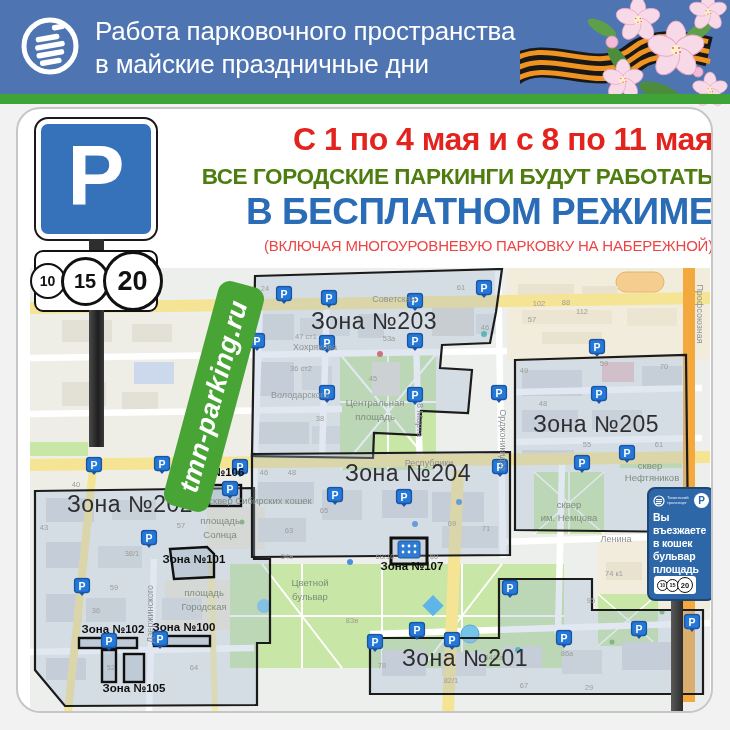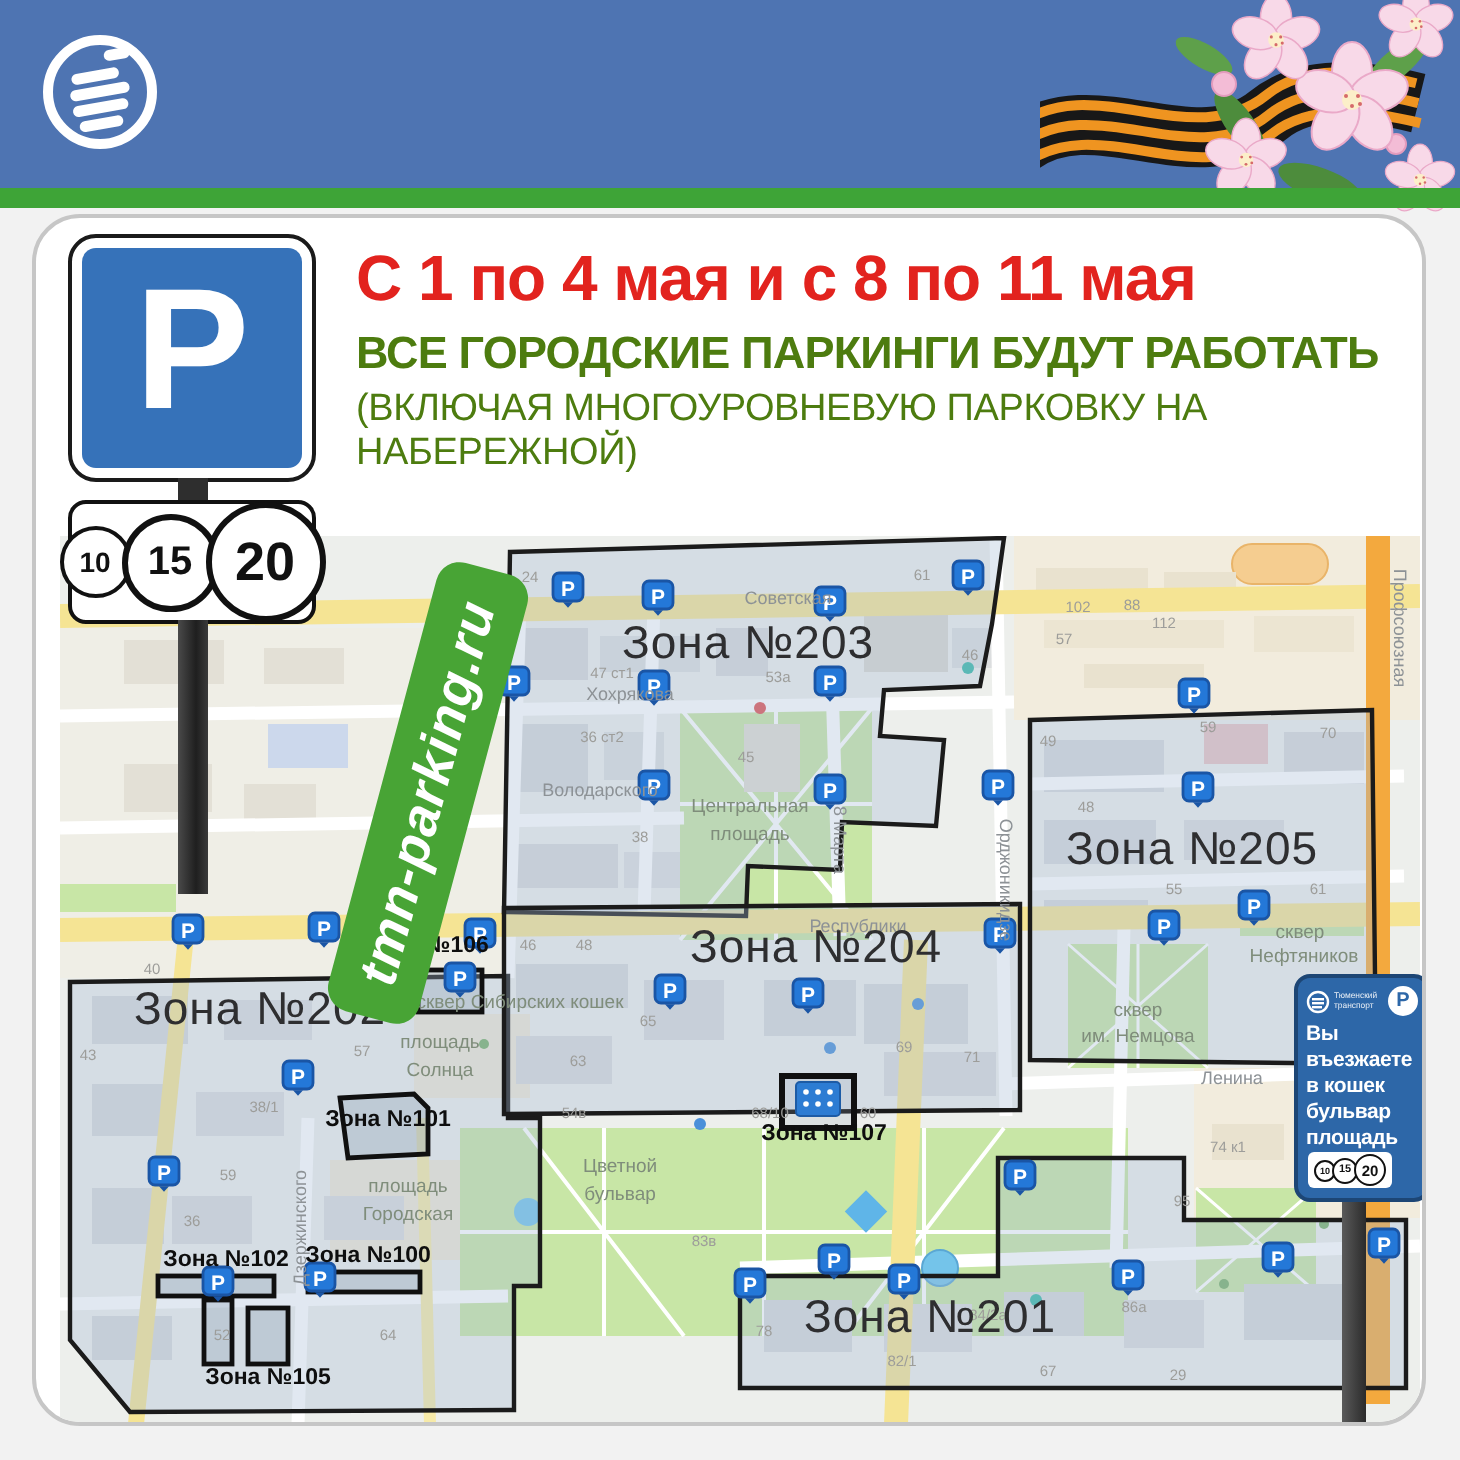--- a/index.html
+++ b/index.html
@@ -6,25 +6,25 @@
   body{width:730px;height:730px;background:#f2f2f2;font-family:"Liberation Sans",sans-serif;overflow:hidden}
   .stage{position:relative;width:730px;height:730px}
   
   .header{position:absolute;left:0;top:0;width:730px;height:94px;background:#4e74b2;z-index:2}
   .green-stripe{position:absolute;left:0;top:94px;width:730px;height:10px;background:#3ea437;z-index:2}
   .logo{position:absolute;left:19px;top:15px}
   .header-title{position:absolute;left:95px;top:15px;color:#fff;font-size:26px;line-height:33px;letter-spacing:-.2px}
   .decor{position:absolute;right:0;top:0;z-index:3;pointer-events:none}
   
   .card{position:absolute;left:16px;top:107px;width:697px;height:606px;background:#fff;border:2px solid #c6c6c6;border-radius:24px;box-sizing:border-box;overflow:hidden;z-index:4}
-  .title-block{position:absolute;left:160px;top:12px;width:535px;text-align:left;z-index:6}
+  .title-block{position:absolute;left:160px;top:12px;width:535px;text-align:right;z-index:6}
   .t-dates{color:#e2231e;font-size:32px;font-weight:700;letter-spacing:-.5px}
   .t-line1{color:#4d7c0f;font-size:22.5px;font-weight:700;margin-top:6px;letter-spacing:-.4px}
   .t-line2{color:#2a6cb5;font-size:37px;font-weight:700;margin-top:1px;letter-spacing:-.5px}
-  .t-note{color:#4d7c0f;font-size:19px;margin-top:4px;letter-spacing:-.2px}
+  .t-note{color:#ef4444;font-size:15px;margin-top:4px;letter-spacing:-.2px}
   
   .psign{position:absolute;left:16px;top:8px;width:128px;z-index:7}
   .psign-board{width:124px;height:124px;background:#fff;border:2.5px solid #1a1a1a;border-radius:14px;box-sizing:border-box;padding:5px}
   .psign-inner{width:100%;height:100%;background:#3672b9;border-radius:7px;color:#fff;font-size:86px;font-weight:700;display:flex;align-items:center;justify-content:center;padding-bottom:8px;box-sizing:border-box}
   .psign-stub{position:absolute;left:55px;top:122px;width:15px;height:12px;background:#2e2e2e}
   .psign-plate{position:absolute;left:0;top:133px;width:124px;height:62px;background:#fff;border:2.5px solid #111;border-radius:9px;box-sizing:border-box;display:flex;align-items:center;justify-content:center}
   .tc{border-radius:50%;background:#fff;display:flex;align-items:center;justify-content:center;font-weight:700;color:#111;flex:none}
   .tc10{width:32px;height:32px;border:2.5px solid #111;font-size:14px}
   .tc15{width:43px;height:43px;border:3px solid #111;font-size:20px;margin-left:-5px}
   .tc20{width:54px;height:54px;border:3.5px solid #111;font-size:27px;margin-left:-7px}
@@ -68,20 +68,24 @@
     <svg class="logo" width="62" height="62" viewBox="0 0 62 62">
       <circle cx="31" cy="31" r="26" fill="none" stroke="#fff" stroke-width="5"></circle>
       <g fill="#fff" transform="rotate(-10 31 31)">
         <rect x="36" y="11" width="13" height="5.5" rx="2.7"></rect>
         <rect x="18" y="20" width="24" height="5.5" rx="2.7"></rect>
         <rect x="16" y="28" width="30" height="5.5" rx="2.7"></rect>
         <rect x="16" y="36" width="28" height="5.5" rx="2.7"></rect>
         <rect x="18" y="44" width="22" height="5.5" rx="2.7"></rect>
       </g>
     </svg>
+    <div class="header-title">
+      <div>Работа парковочного пространства</div>
+      <div>в майские праздничные дни</div>
+    </div>
     <svg class="decor" width="210" height="112" viewBox="0 0 210 112">
       <defs>
         <g id="blossom">
           <g>
             <ellipse cx="0" cy="-14" rx="10" ry="15" fill="#f8d9e8" stroke="#eaa9c8" stroke-width="1"></ellipse>
             <ellipse cx="0" cy="-14" rx="10" ry="15" fill="#f8d9e8" stroke="#eaa9c8" stroke-width="1" transform="rotate(72)"></ellipse>
             <ellipse cx="0" cy="-14" rx="10" ry="15" fill="#f8d9e8" stroke="#eaa9c8" stroke-width="1" transform="rotate(144)"></ellipse>
             <ellipse cx="0" cy="-14" rx="10" ry="15" fill="#f8d9e8" stroke="#eaa9c8" stroke-width="1" transform="rotate(216)"></ellipse>
             <ellipse cx="0" cy="-14" rx="10" ry="15" fill="#f8d9e8" stroke="#eaa9c8" stroke-width="1" transform="rotate(288)"></ellipse>
             <circle r="5" fill="#fcefc9"></circle>
@@ -113,20 +117,21 @@
       </g>
     </svg>
   </div>
   <div class="green-stripe"></div>
 
   <div class="card">
 
     <div class="title-block">
       <div class="t-dates">С 1 по 4 мая и с 8 по 11 мая</div>
       <div class="t-line1">ВСЕ ГОРОДСКИЕ ПАРКИНГИ БУДУТ РАБОТАТЬ</div>
+      <div class="t-line2">В БЕСПЛАТНОМ РЕЖИМЕ</div>
       <div class="t-note">(ВКЛЮЧАЯ МНОГОУРОВНЕВУЮ ПАРКОВКУ НА НАБЕРЕЖНОЙ)</div>
     </div>
 
     <svg class="map" width="680" height="444" viewBox="28 266 680 444">
       <defs>
         <symbol id="p-marker" viewBox="0 0 17 19">
           <rect x="1" y="1" width="15" height="14" rx="3" fill="#2478d8" stroke="#1a55a5" stroke-width="1.4"></rect>
           <path d="M6,15.6 L11,15.6 L8.5,18.4 Z" fill="#1a55a5"></path>
           <text x="8.5" y="12.3" text-anchor="middle" font-size="10.5" font-weight="bold" fill="#fff">P</text>
         </symbol>

